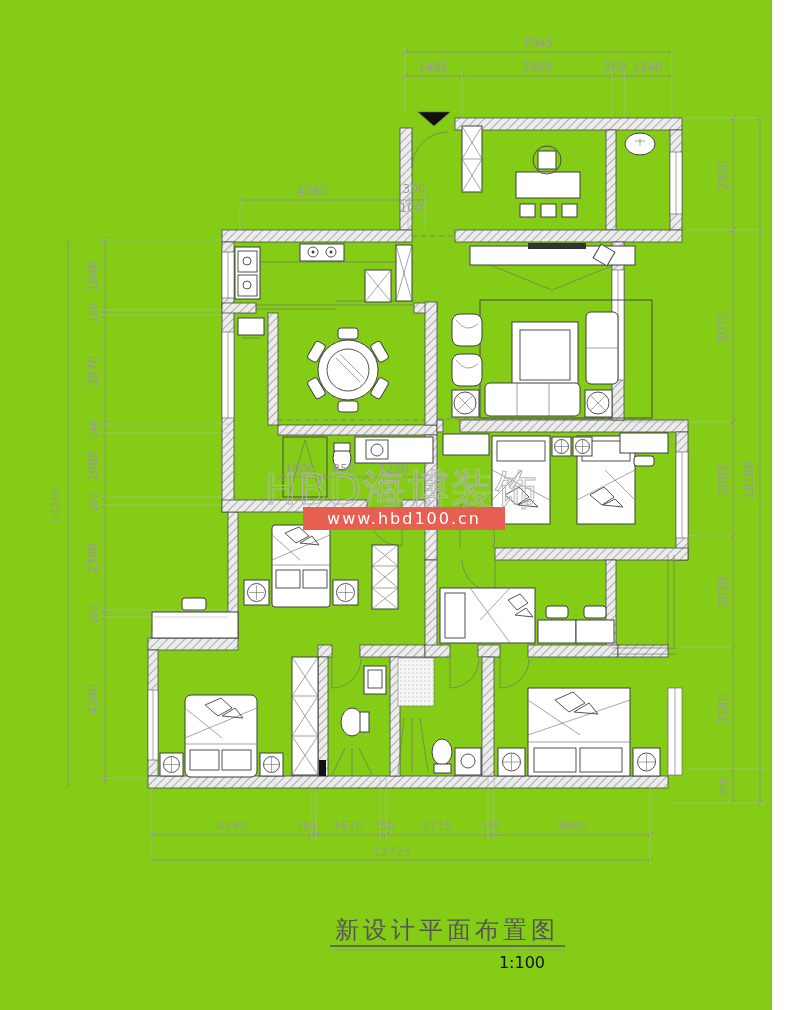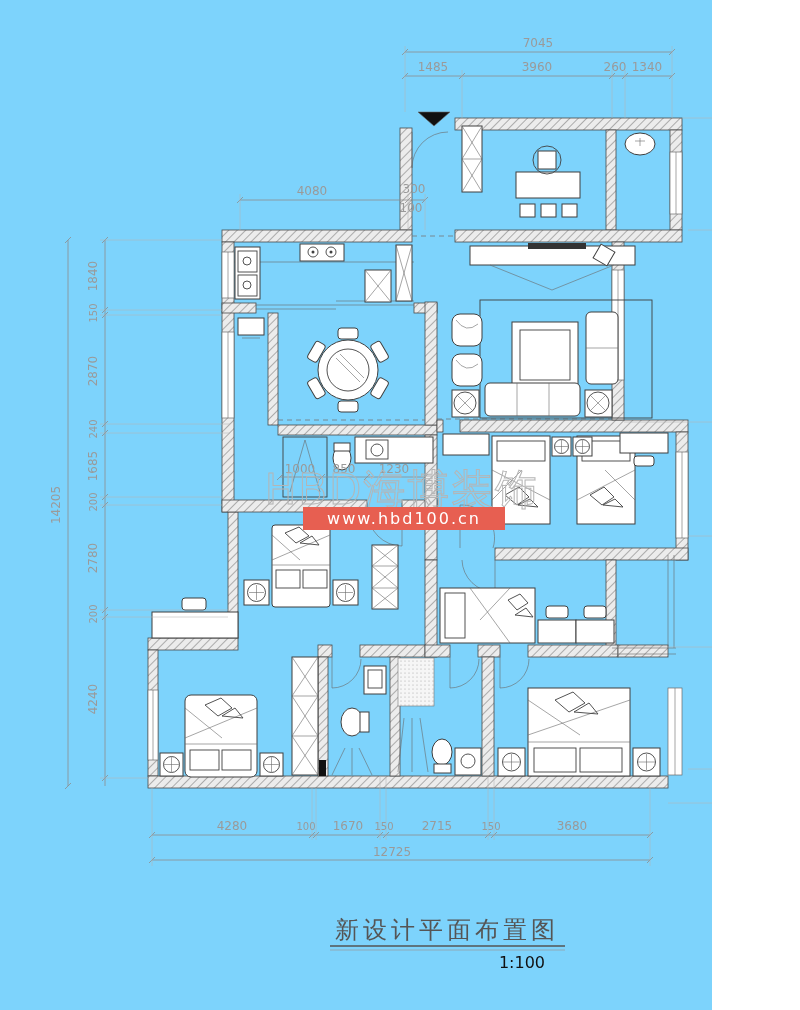--- a/index.html
+++ b/index.html
@@ -1,16 +1,16 @@
 <!DOCTYPE html>
 <html><head>
 <meta charset="utf-8">
 <style>
   html,body{margin:0;padding:0;background:#fff;}
-  .canvas{position:relative;width:712px;height:1010px;background:#7dd3fc;overflow:hidden;
+  .canvas{position:relative;width:772px;height:1010px;background:#84cc16;overflow:hidden;
           font-family:"DejaVu Sans",sans-serif;}
   svg{position:absolute;left:0;top:0;}
   .wall{fill:url(#hatch);stroke:#4a4a4a;stroke-width:0.8;}
   .thin{stroke:#6a6a6a;stroke-width:0.6;fill:none;}
   .furn{fill:#ffffff;stroke:#3f3f3f;stroke-width:1;}
   .furnT{fill:none;stroke:#3f3f3f;stroke-width:0.9;}
   .dash{stroke:#777;stroke-width:0.8;fill:none;stroke-dasharray:5 4;}
   .dim{stroke:#8d8d8d;stroke-width:0.8;fill:none;}
   .ext{stroke:#b5b5b5;stroke-width:0.55;fill:none;}
   .dimtxt{fill:#9a9a9a;font-size:12px;}

